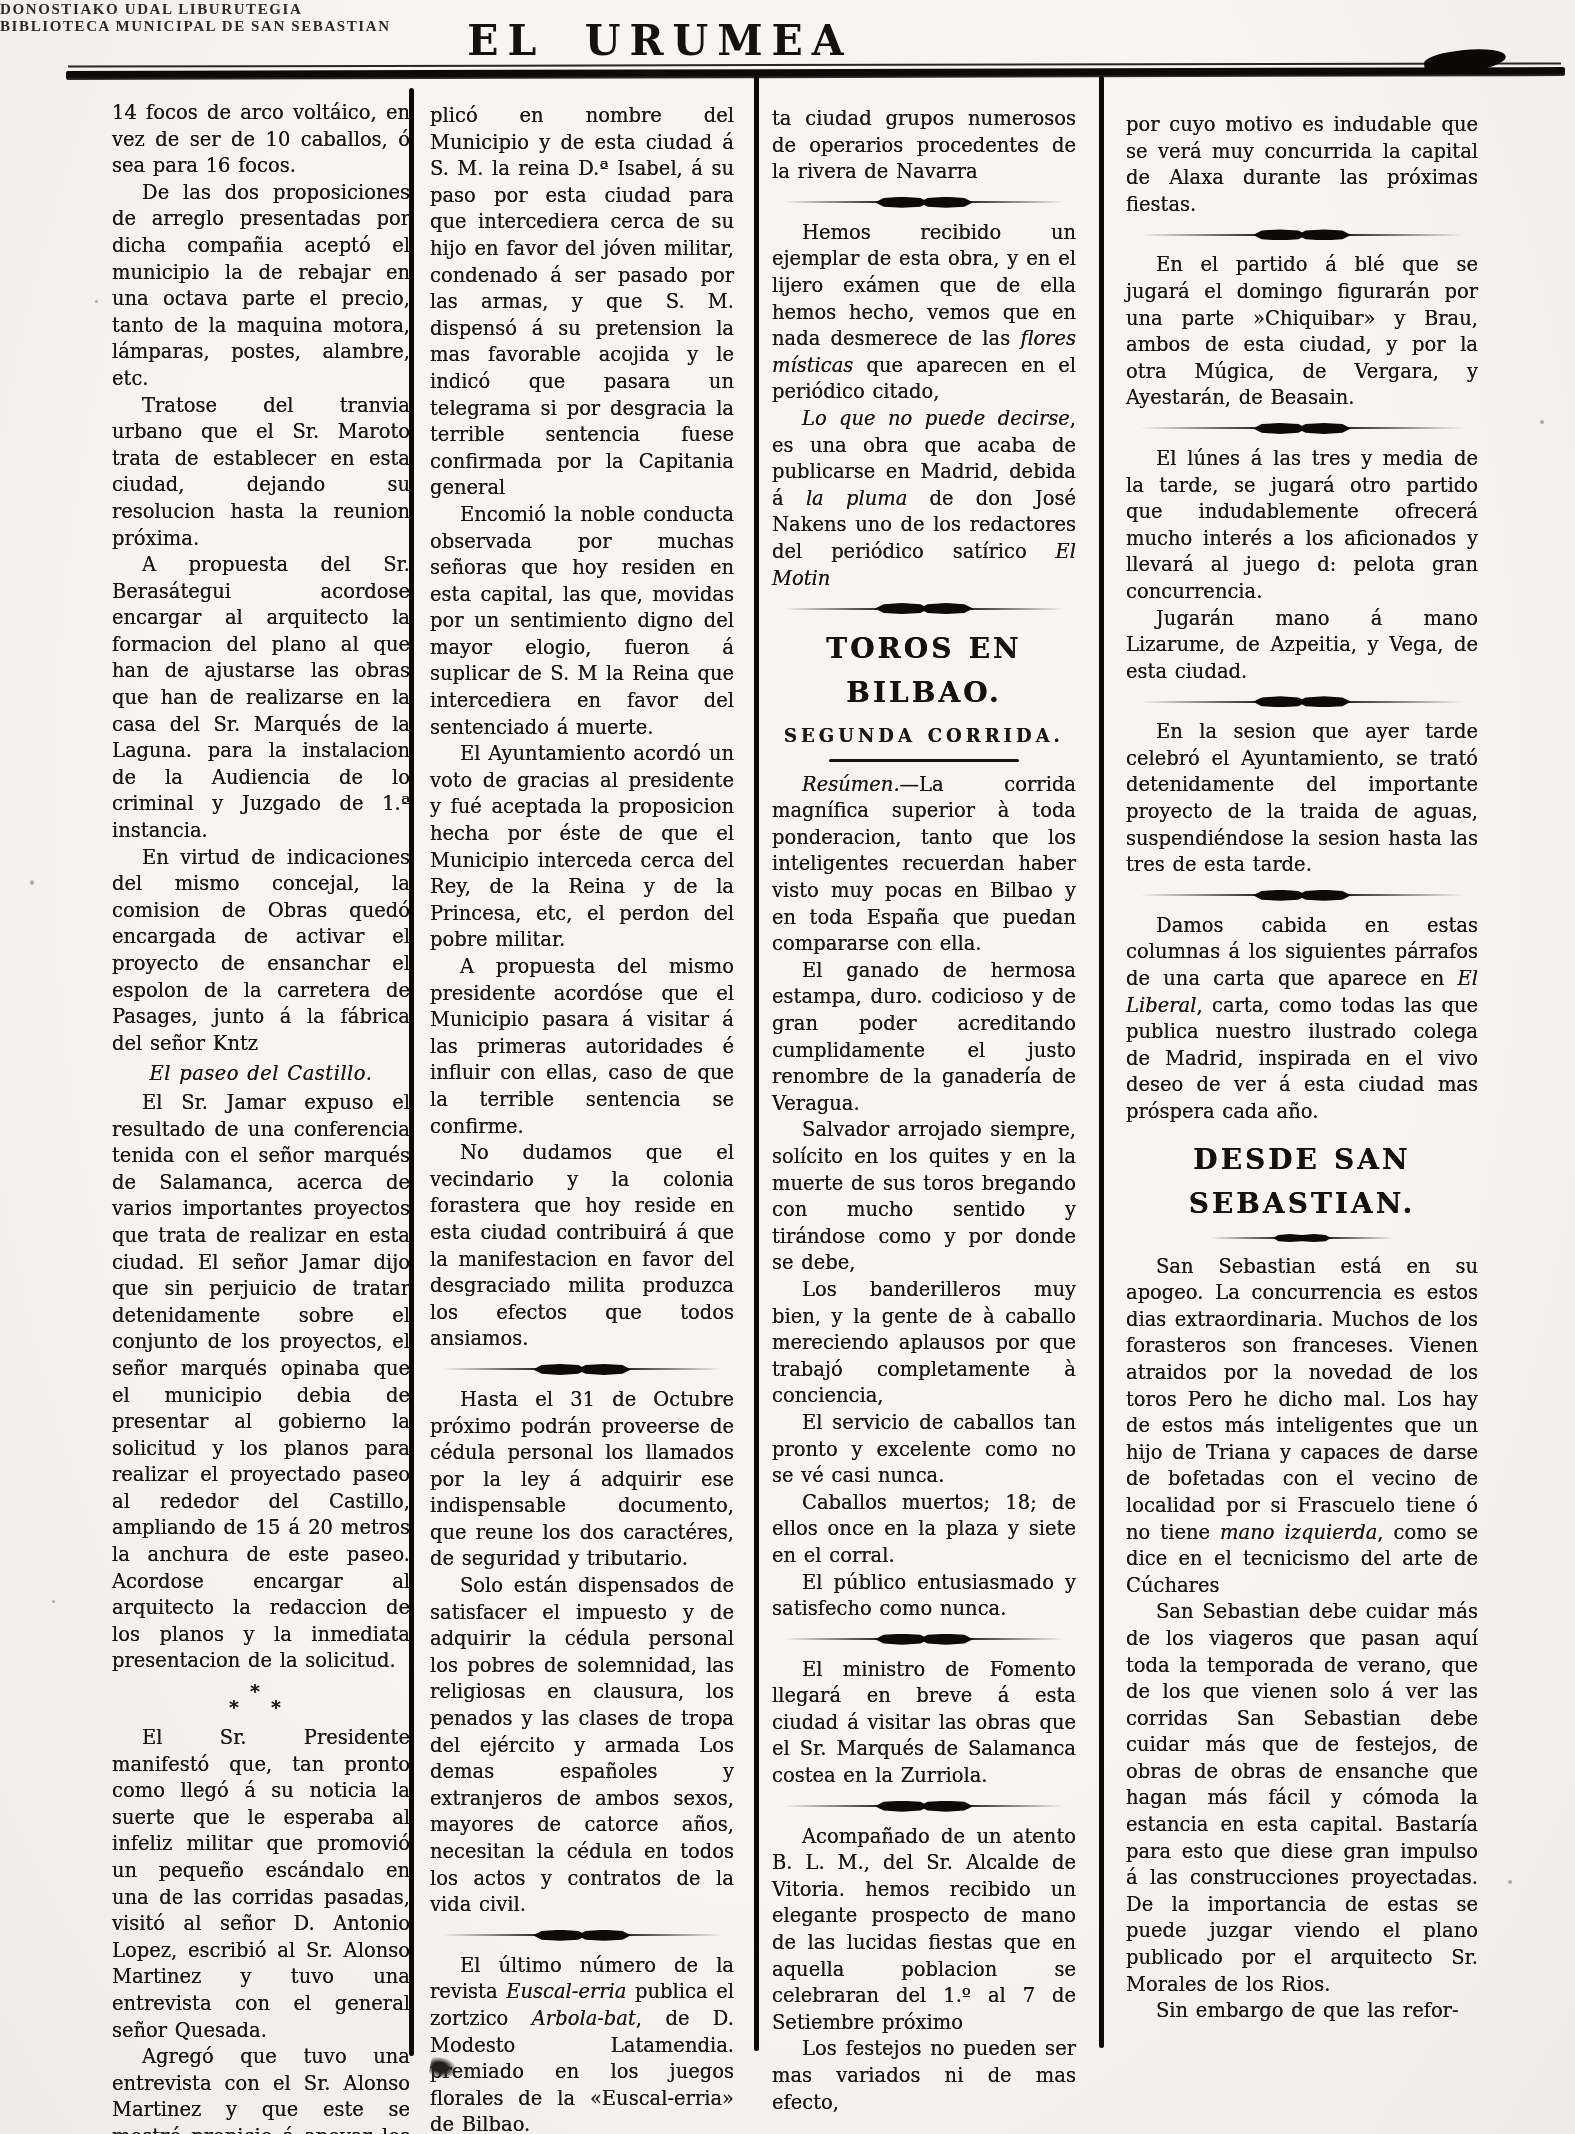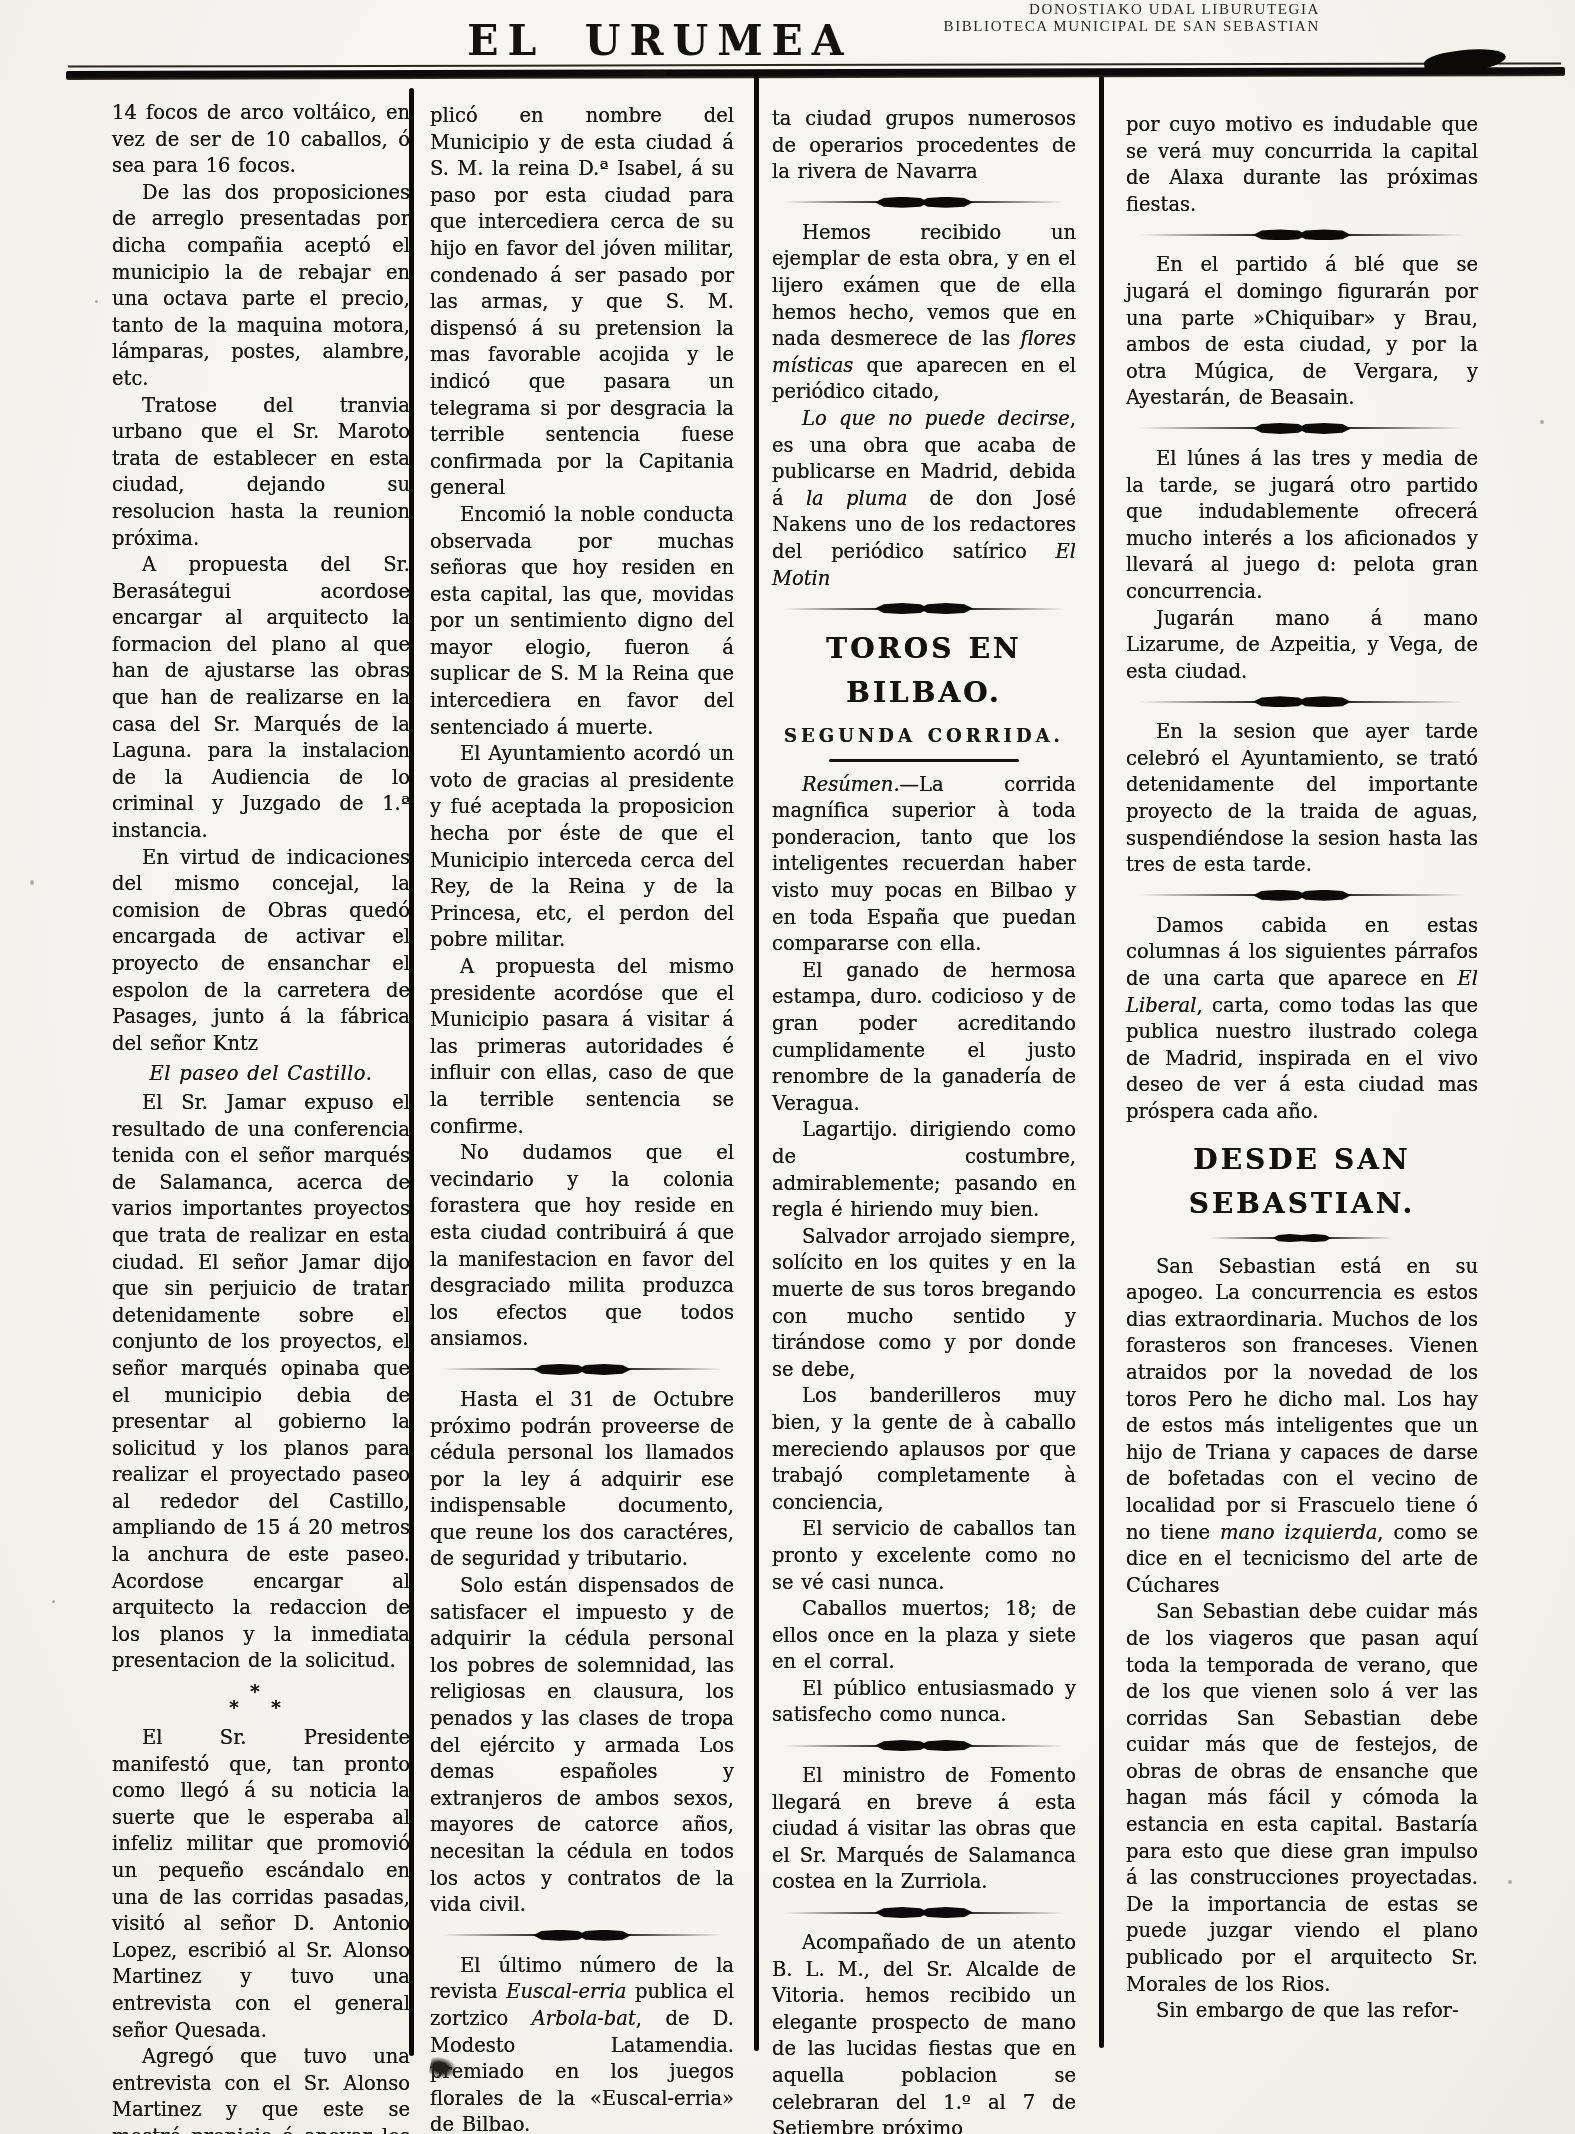--- a/index.html
+++ b/index.html
@@ -5,22 +5,22 @@
   html,body{margin:0;padding:0;}
   body{
     width:1575px;height:2134px;position:relative;overflow:hidden;
     background:radial-gradient(ellipse at 50% 38%, #f6f5f1 55%, #edebe5 100%);
     font-family:"DejaVu Serif","Liberation Serif",serif;
     color:#191512;
   }
   .page{position:absolute;inset:0;}
   
   .stampline{
-    position:absolute;left:0;width:1320px;text-align:right;
-    font-family:"Liberation Serif",serif;font-weight:normal;
+    position:absolute;left:0;width:1320px;text-align:left;
+    font-family:"Liberation Serif",serif;font-weight:bold;
     font-size:15px;letter-spacing:1.6px;color:#2b2926;
   }
   .stamp1{top:1px;}
   .stamp2{top:18px;}
   .masthead{
     position:absolute;top:16px;left:0;width:1320px;text-align:center;
     font-size:41px;font-weight:bold;letter-spacing:9px;word-spacing:16px;
     color:#14110e;transform:scaleY(1.04);
   }
   .rule-thin{
@@ -168,21 +168,20 @@
         <span class="dline left"></span>
         <span class="ddiamond"></span>
         <span class="ddiamond"></span>
         <span class="dline right"></span>
       </div>
       <h2 class="article-heading">TOROS EN BILBAO.</h2>
       <div class="article-subheading">SEGUNDA CORRIDA.</div>
       <div class="heading-rule"></div>
       <p><i>Resúmen.</i>—La corrida magnífica superior à toda ponderacion, tanto que los inteligentes recuerdan haber visto muy pocas en Bilbao y en toda España que puedan compararse con ella.</p>
       <p>El ganado de hermosa estampa, duro. codicioso y de gran poder acreditando cumplidamente el justo renombre de la ganadería de Veragua.</p>
-      <p>Lagartijo. dirigiendo como de costumbre, admirablemente; pasando en regla é hiriendo muy bien.</p>
       <p>Salvador arrojado siempre, solícito en los quites y en la muerte de sus toros bregando con mucho sentido y tirándose como y por donde se debe,</p>
       <p>Los banderilleros muy bien, y la gente de à caballo mereciendo aplausos por que trabajó completamente à conciencia,</p>
       <p>El servicio de caballos tan pronto y excelente como no se vé casi nunca.</p>
       <p>Caballos muertos; 18; de ellos once en la plaza y siete en el corral.</p>
       <p>El público entusiasmado y satisfecho como nunca.</p>
       <div class="divider">
         <span class="dline left"></span>
         <span class="ddiamond"></span>
         <span class="ddiamond"></span>
         <span class="dline right"></span>

